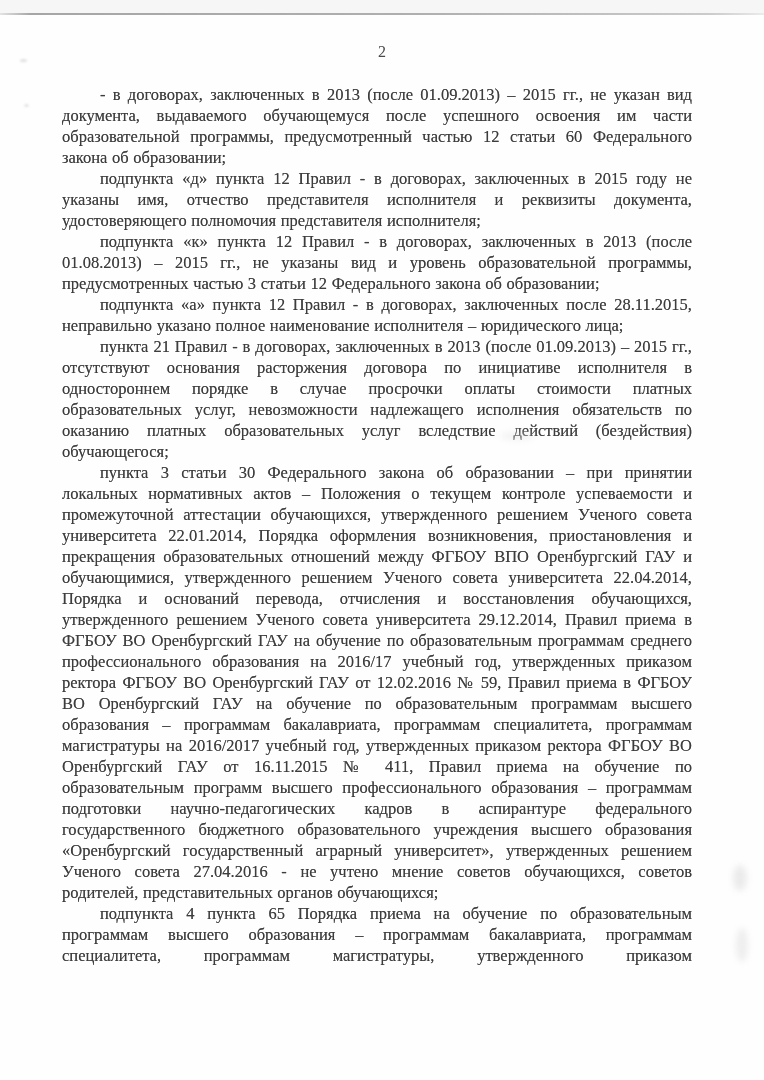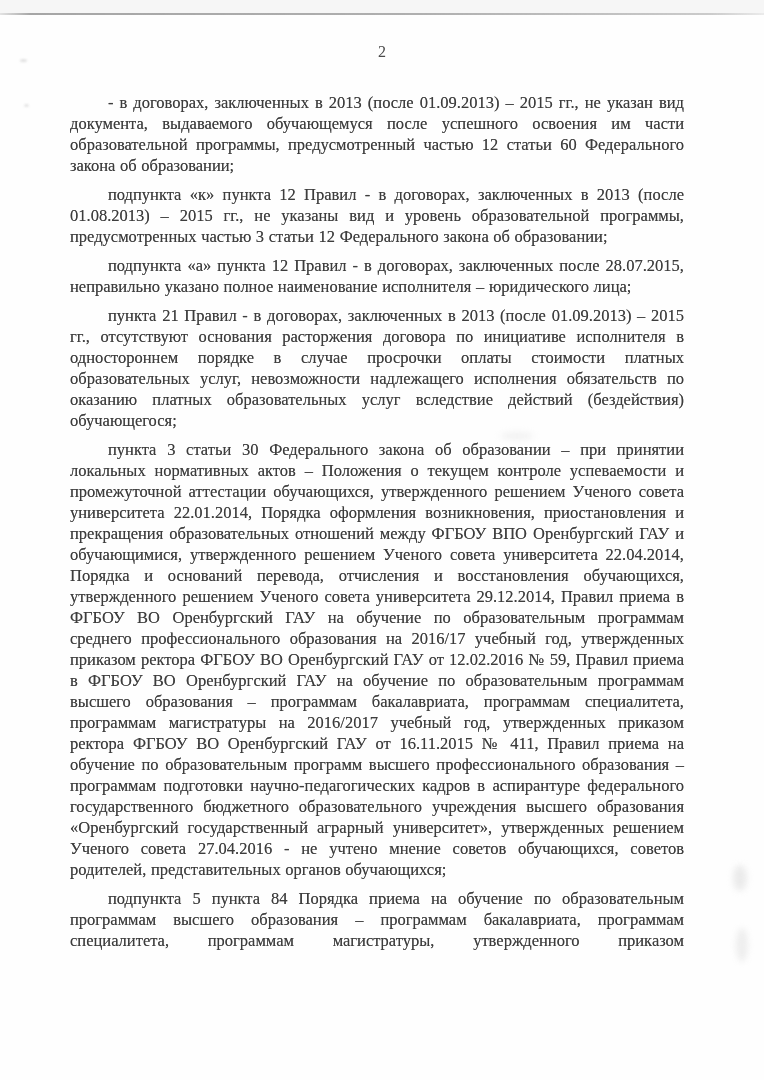--- a/index.html
+++ b/index.html
@@ -51,21 +51,21 @@
     top: 84px;
     left: 62px;
     width: 630px;
     font-size: 16.5px;
     line-height: 21px;
     text-align: justify;
     text-shadow: 0 0 .45px rgba(61,61,61,.65);
     word-spacing: .03em;
   }
   .content p {
-    margin: 8px;
+    margin: 0;
     text-indent: 38px;
     font-family: Liberation Serif, serif;
   }
   
   .content p.justify-last {
     text-align-last: justify;
   }
   
   .speck {
     position: absolute;
@@ -90,25 +90,26 @@
 
 <div class="page">
 
   <div class="scan-top-band"></div>
   <div class="scan-top-line"></div>
 
   <div class="page-number">2</div>
 
   <main class="content">
     <p>- в договорах, заключенных в 2013 (после 01.09.2013) – 2015 гг., не указан вид документа, выдаваемого обучающемуся после успешного освоения им части образовательной программы, предусмотренный частью 12 статьи 60 Федерального закона об образовании;</p>
+    <p>подпункта «д» пункта 12 Правил - в договорах, заключенных в 2015 году не указаны имя, отчество представителя исполнителя и реквизиты документа, удостоверяющего полномочия представителя исполнителя;</p>
     <p>подпункта «к» пункта 12 Правил - в договорах, заключенных в 2013 (после 01.08.2013) – 2015 гг., не указаны вид и уровень образовательной программы, предусмотренных частью 3 статьи 12 Федерального закона об образовании;</p>
-    <p>подпункта «а» пункта 12 Правил - в договорах, заключенных после 28.07.2015, неправильно указано полное наименование исполнителя – юридического лица;</p>
+    <p>подпункта «а» пункта 12 Правил - в договорах, заключенных после 28.11.2015, неправильно указано полное наименование исполнителя – юридического лица;</p>
     <p>пункта 21 Правил - в договорах, заключенных в 2013 (после 01.09.2013) – 2015 гг., отсутствуют основания расторжения договора по инициативе исполнителя в одностороннем порядке в случае просрочки оплаты стоимости платных образовательных услуг, невозможности надлежащего исполнения обязательств по оказанию платных образовательных услуг вследствие действий (бездействия) обучающегося;</p>
     <p>пункта 3 статьи 30 Федерального закона об образовании – при принятии локальных нормативных актов – Положения о текущем контроле успеваемости и промежуточной аттестации обучающихся, утвержденного решением Ученого совета университета 22.01.2014, Порядка оформления возникновения, приостановления и прекращения образовательных отношений между ФГБОУ ВПО Оренбургский ГАУ и обучающимися, утвержденного решением Ученого совета университета 22.04.2014, Порядка и оснований перевода, отчисления и восстановления обучающихся, утвержденного решением Ученого совета университета 29.12.2014, Правил приема в ФГБОУ ВО Оренбургский ГАУ на обучение по образовательным программам среднего профессионального образования на 2016/17 учебный год, утвержденных приказом ректора ФГБОУ ВО Оренбургский ГАУ от 12.02.2016 № 59, Правил приема в ФГБОУ ВО Оренбургский ГАУ на обучение по образовательным программам высшего образования – программам бакалавриата, программам специалитета, программам магистратуры на 2016/2017 учебный год, утвержденных приказом ректора ФГБОУ ВО Оренбургский ГАУ от 16.11.2015 № 411, Правил приема на обучение по образовательным программ высшего профессионального образования – программам подготовки научно-педагогических кадров в аспирантуре федерального государственного бюджетного образовательного учреждения высшего образования «Оренбургский государственный аграрный университет», утвержденных решением Ученого совета 27.04.2016 - не учтено мнение советов обучающихся, советов родителей, представительных органов обучающихся;</p>
-    <p class="justify-last">подпункта 5 пункта 84 Порядка приема на обучение по образовательным программам высшего образования – программам бакалавриата, программам специалитета, программам магистратуры, утвержденного приказом</p>
+    <p class="justify-last">подпункта 4 пункта 65 Порядка приема на обучение по образовательным программам высшего образования – программам бакалавриата, программам специалитета, программам магистратуры, утвержденного приказом</p>
   </main>
 
   <span class="speck s1"></span>
   <span class="speck s2"></span>
   <span class="smudge m1"></span>
   <span class="smudge m2"></span>
   <span class="smudge m3"></span>
 
 </div>
 

